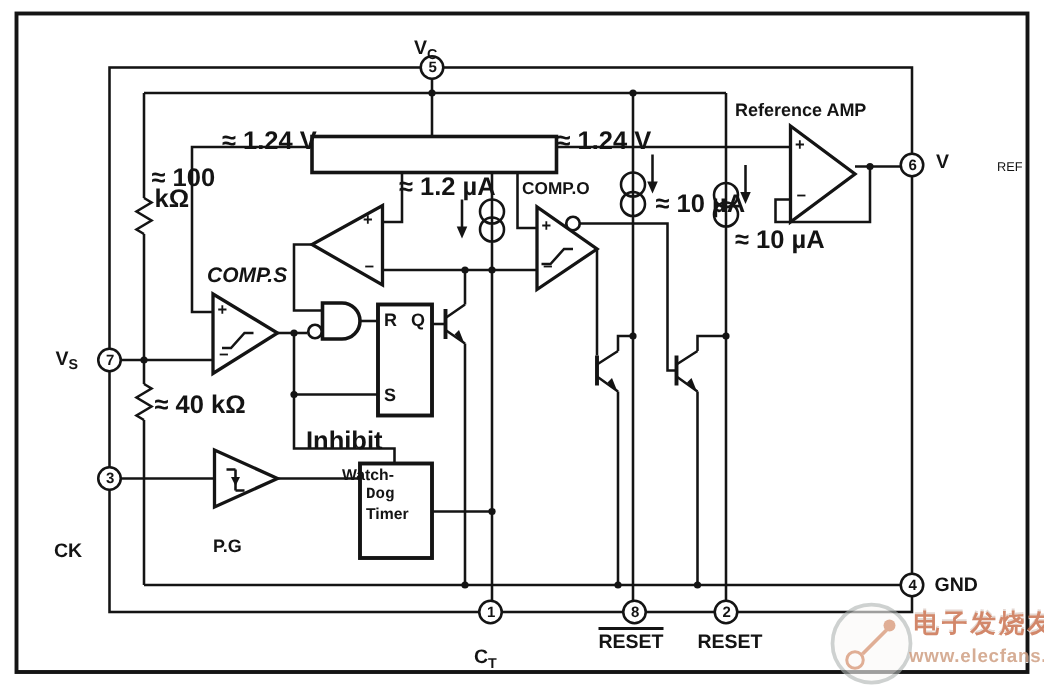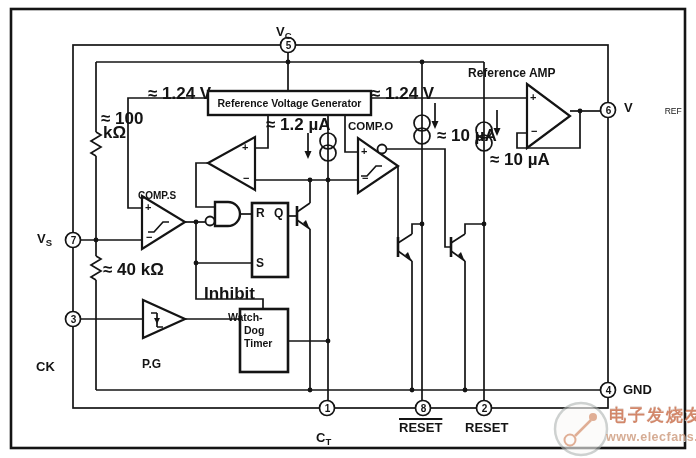--- a/index.html
+++ b/index.html
@@ -213,27 +213,26 @@
 
 <span class="lb f13" style="left:465px;top:420px;">RESET</span>
 <span class="lb pinnum" style="left:477px;top:401px;">2</span>
 
 <span class="lb f13" style="left:623px;top:382px;">GND</span>
 <span class="lb pinnum" style="left:601px;top:383px;">4</span>
 
 <span class="lb f13" style="left:624px;top:100px;"><span>V</span><span class="subsm">REF</span></span>
 <span class="lb pinnum" style="left:601px;top:103px;">6</span>
 
-<span class="lb f10 boxlab" style="left:208px;top:91px;width:163px;height:24px;">Reference Voltage Generator</span>
-<span class="lb f12" style="left:468px;top:66px;">Reference AMP</span>
-<span class="lb" style="left:138px;top:190px;font-size:10px;">COMP.S</span>
+<span class="lb f12" style="left:490px;top:66px;">Reference AMP</span>
+<span class="lb" style="left:138px;top:175px;font-size:14px;font-style:italic;">COMP.S</span>
 <span class="lb" style="left:348px;top:120px;font-size:11.5px;">COMP.O</span>
 <span class="lb f12" style="left:142px;top:357px;">P.G</span>
 <span class="lb f10" style="left:228px;top:311px;text-align:center;">Watch-</span>
-<span class="lb f10" style="left:244px;top:324px;">Dog</span>
+<span class="lb f10" style="left:244px;top:324px;font-family:Liberation Mono, monospace;">Dog</span>
 <span class="lb f10" style="left:244px;top:337px;">Timer</span>
 <span class="lb f11" style="left:204px;top:284px;">Inhibit</span>
 <span class="lb f12" style="left:256px;top:206px;">R</span>
 <span class="lb f12" style="left:274px;top:206px;">Q</span>
 <span class="lb f12" style="left:256px;top:256px;">S</span>
 
 <span class="lb f11" style="left:148px;top:84px;">≈ 1.24 V</span>
 <span class="lb f11" style="left:371px;top:84px;">≈ 1.24 V</span>
 <span class="lb f11" style="left:101px;top:109px;">≈ 100</span>
 <span class="lb f11" style="left:103px;top:123px;">kΩ</span>

